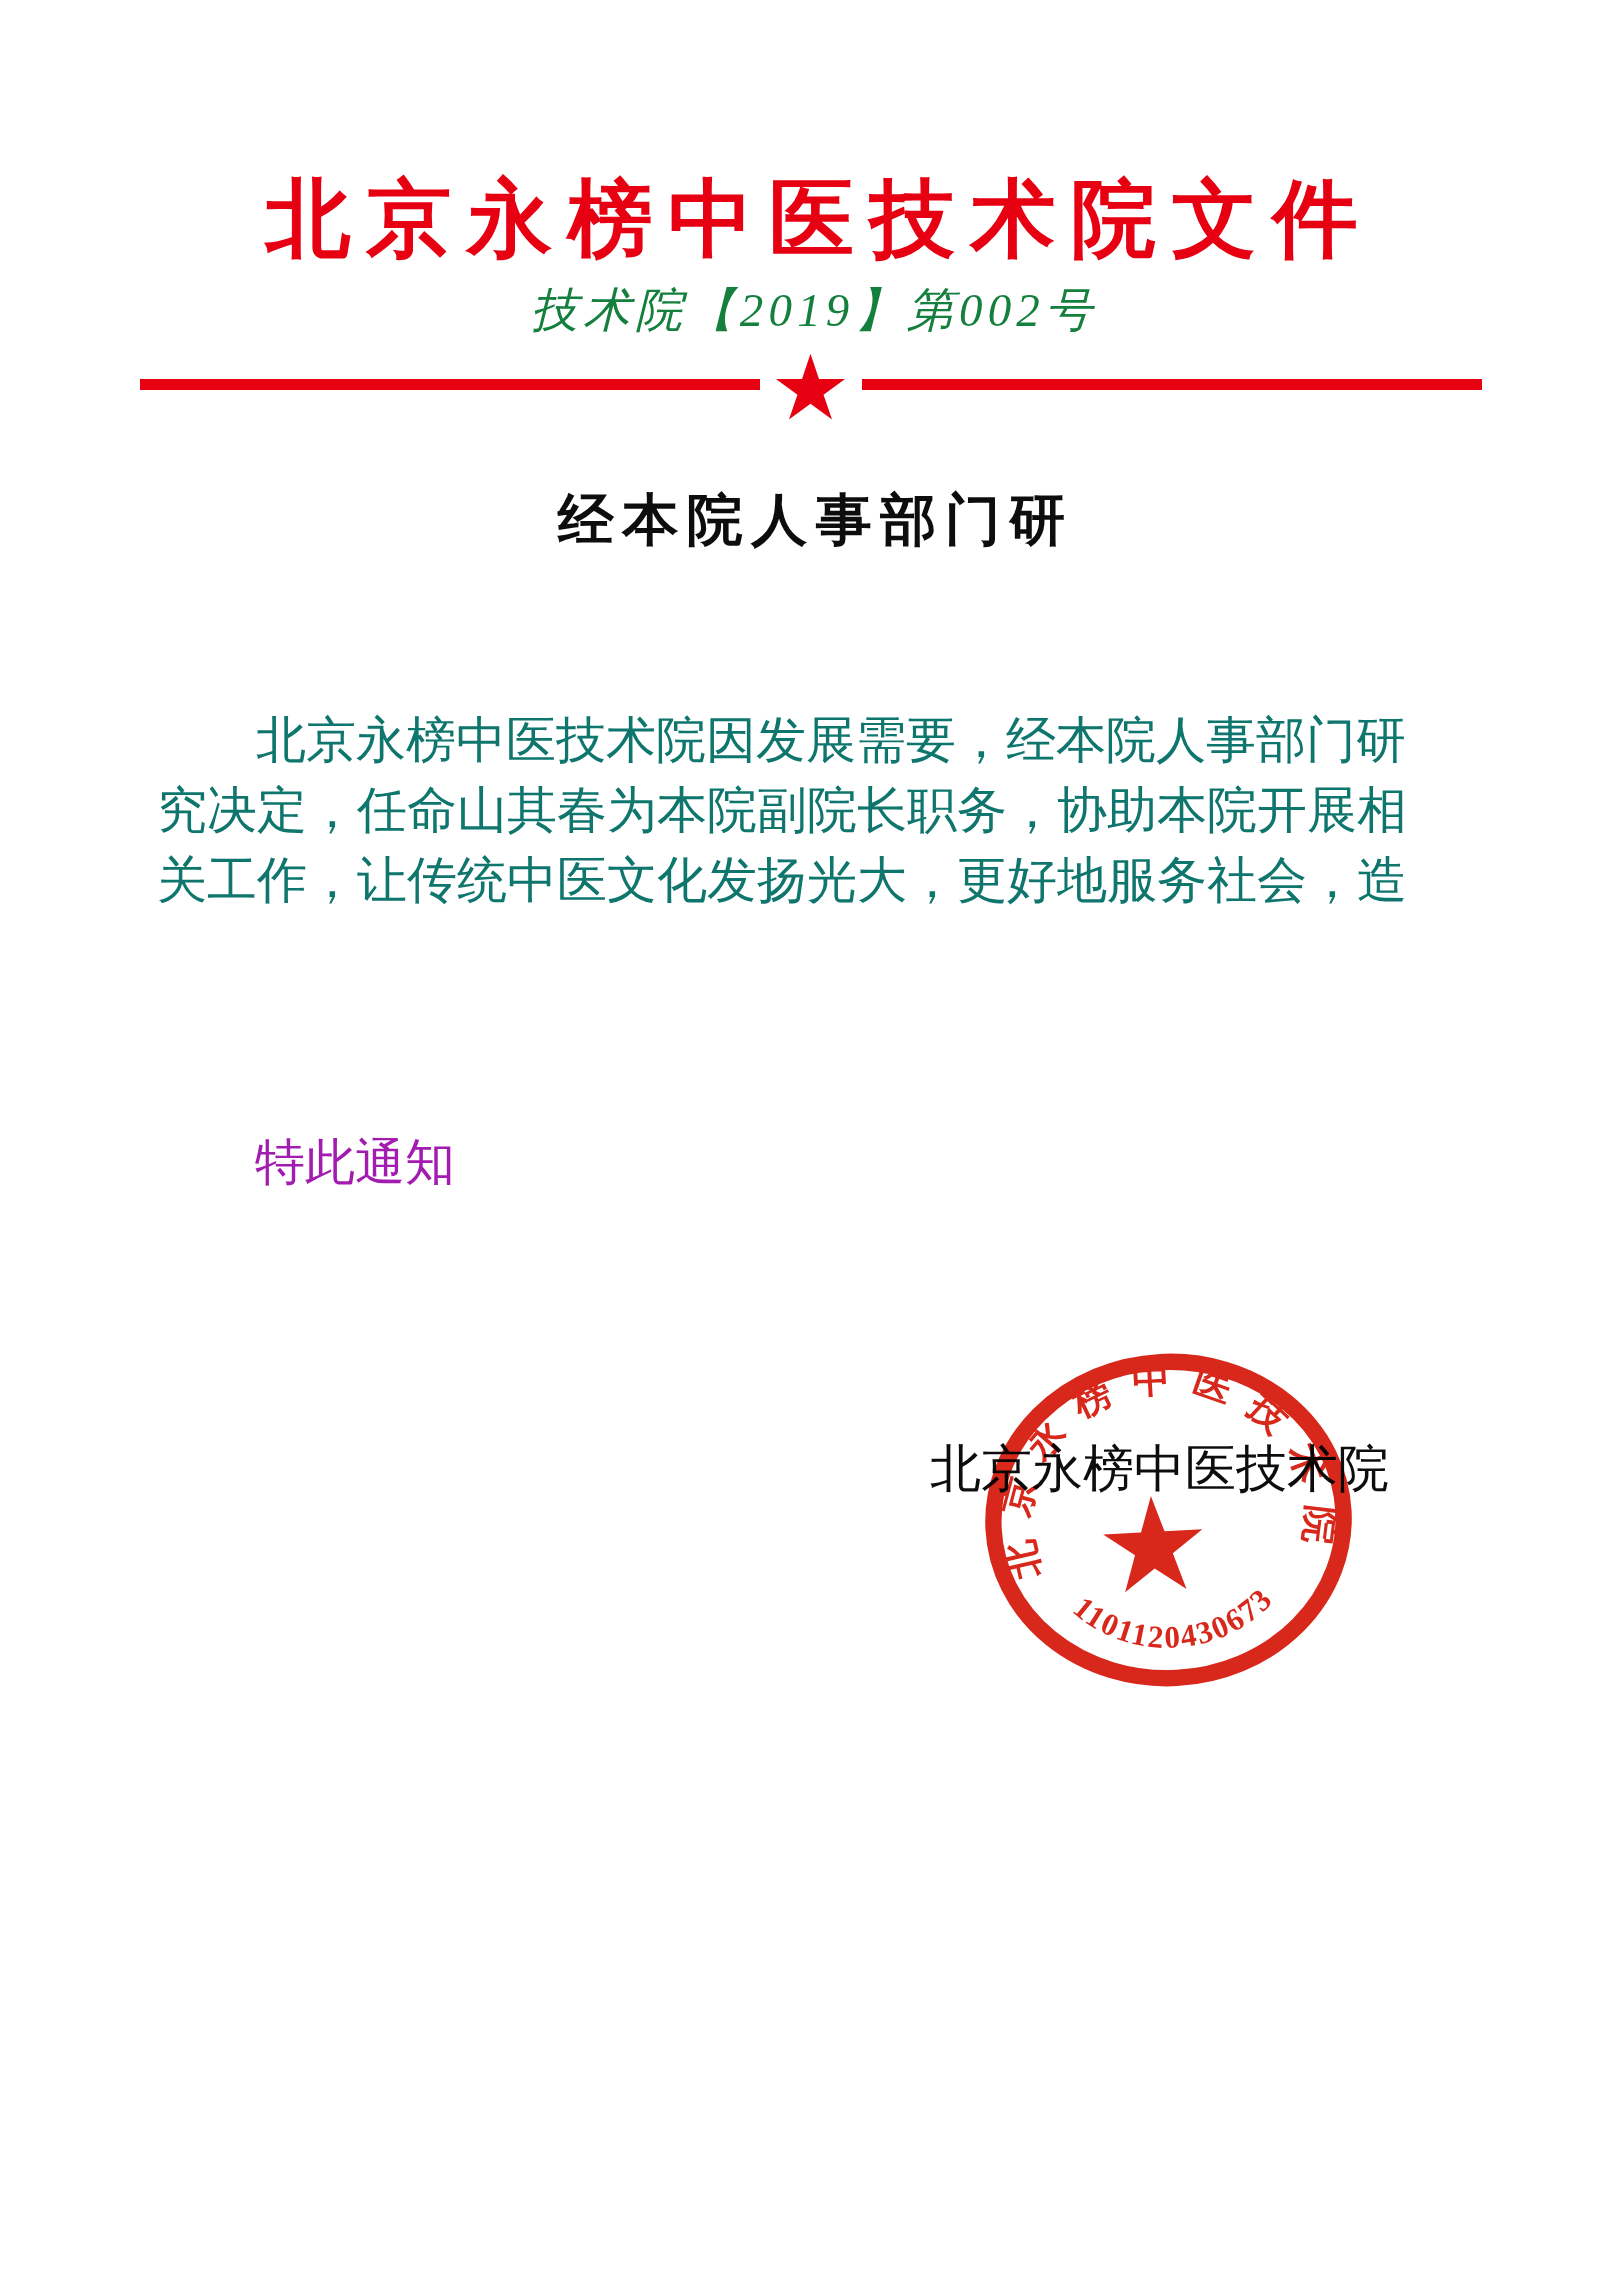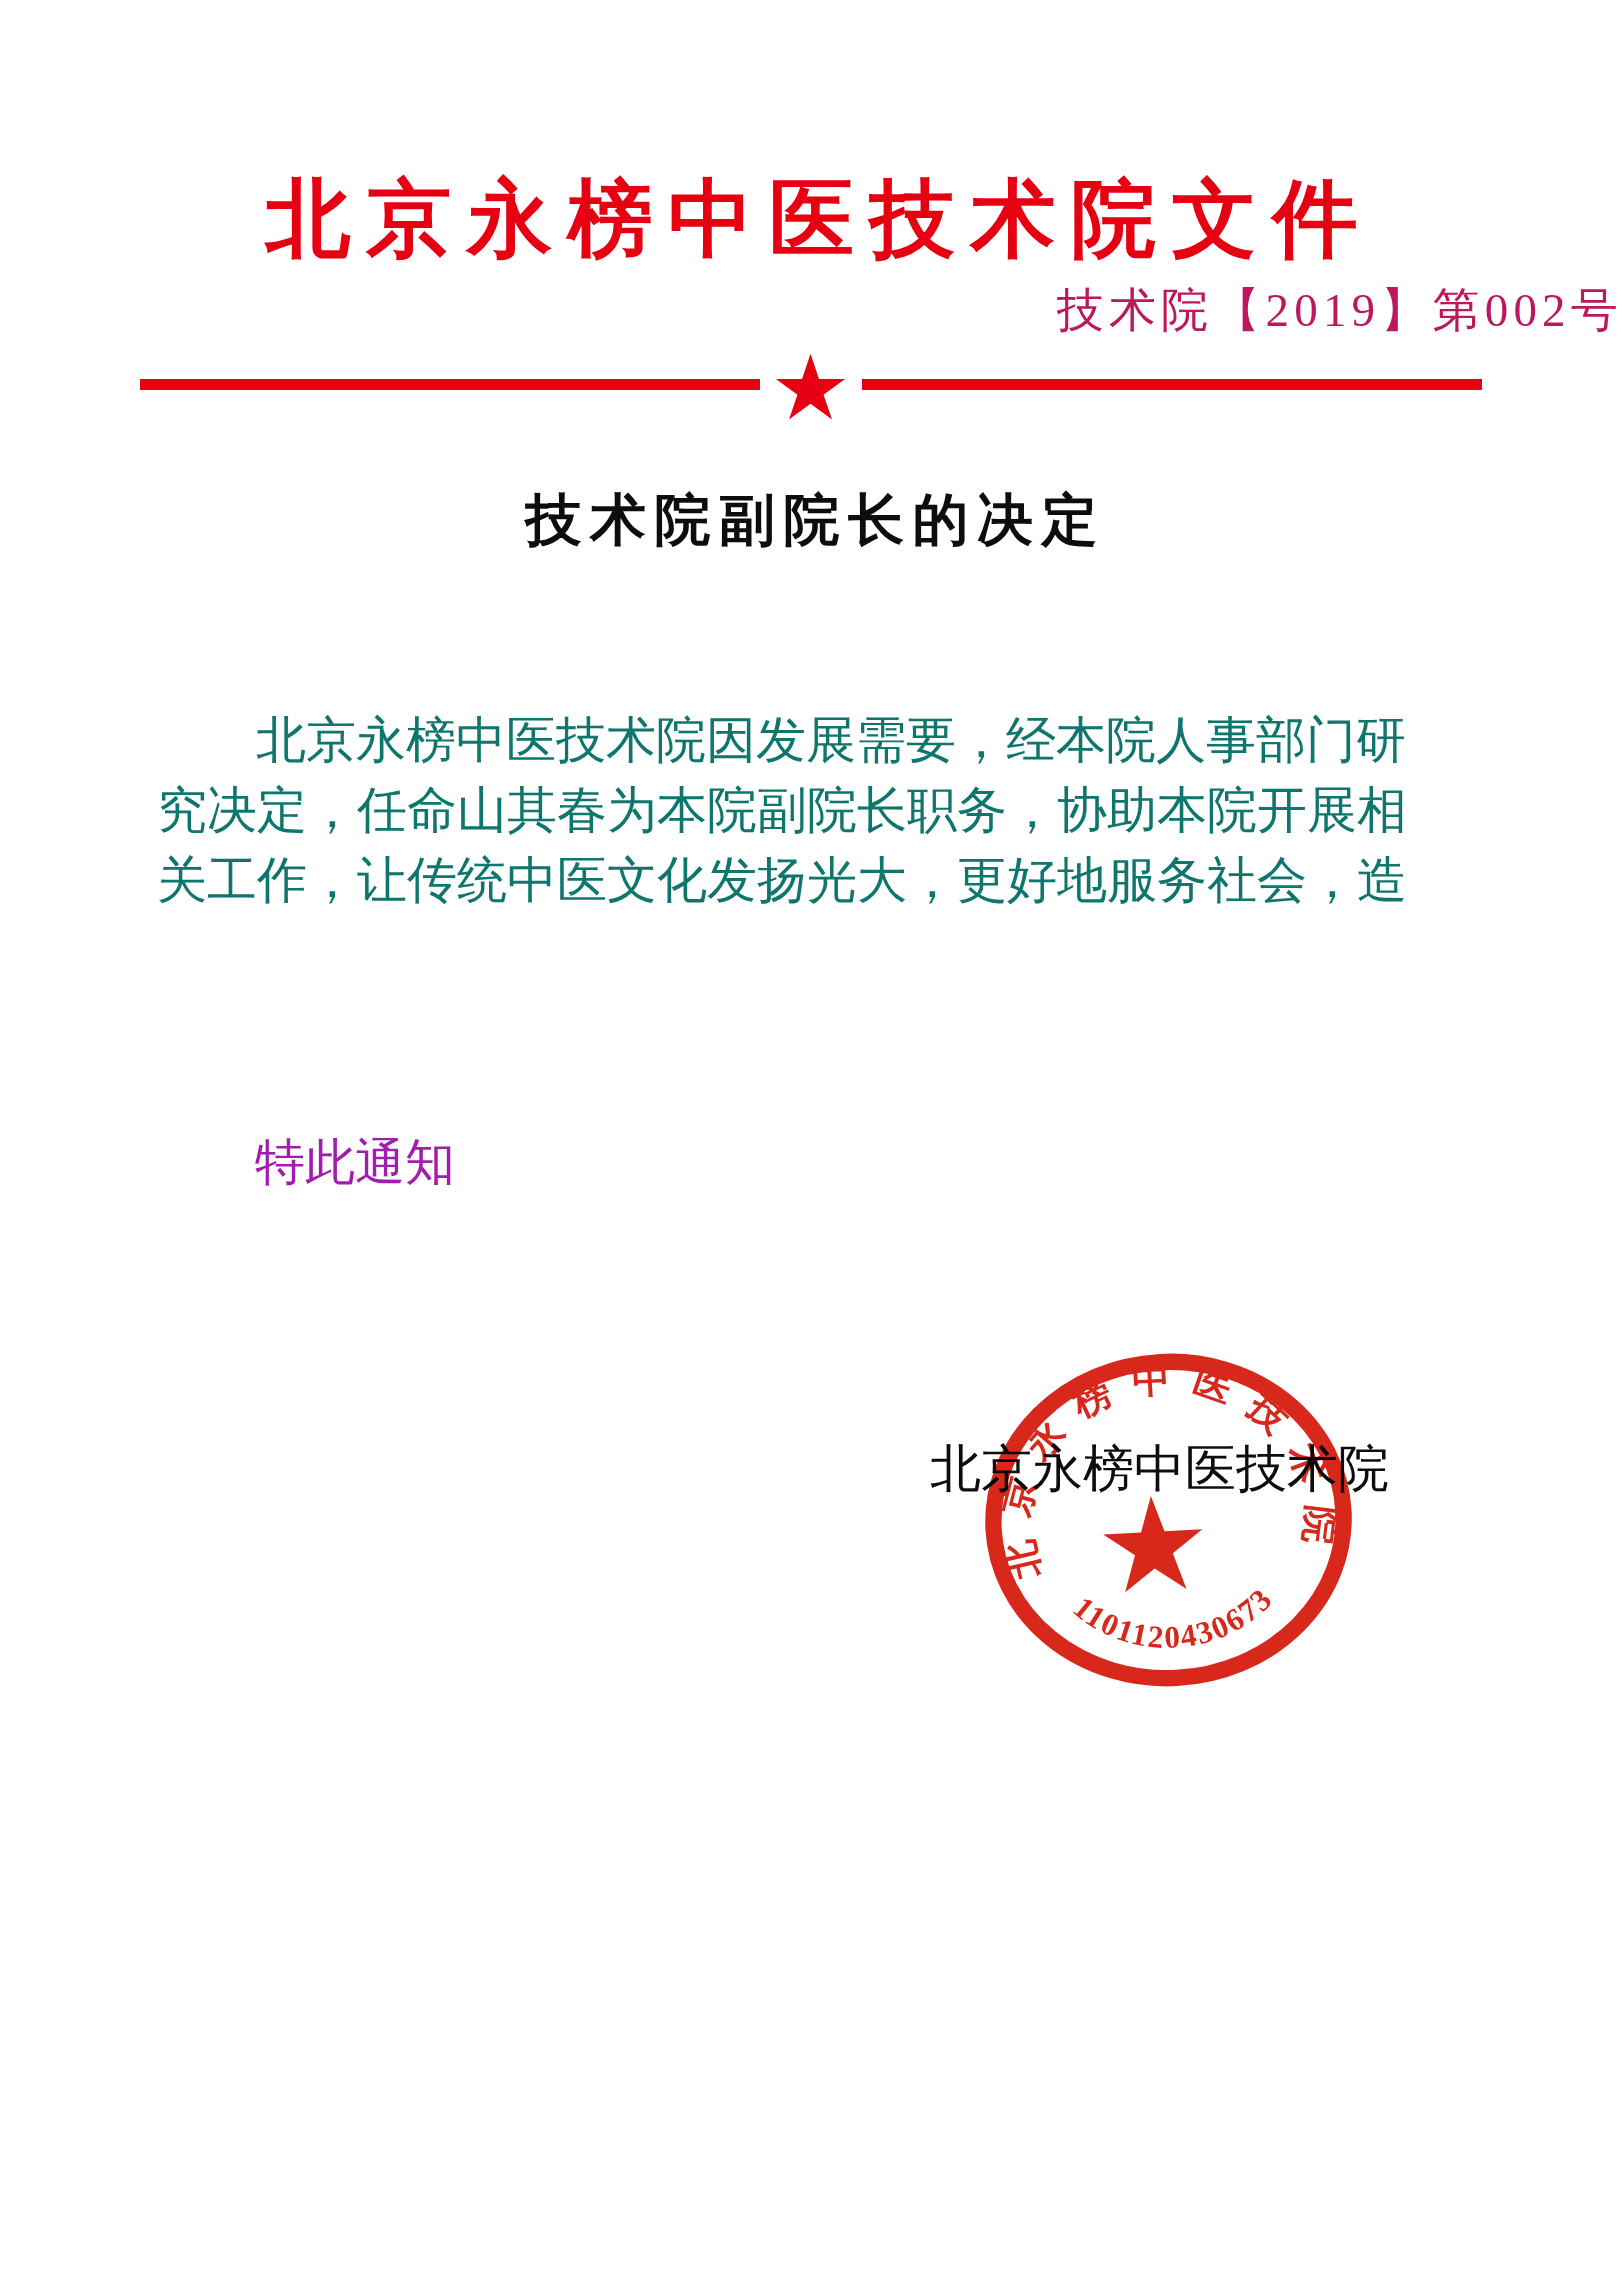--- a/index.html
+++ b/index.html
@@ -20,27 +20,28 @@
     font-size:85px;
     font-weight:bold;
     color:#e60012;
     letter-spacing:15.7px;
     text-indent:15.7px;
     white-space:nowrap;
   }
   .doc-number{
     position:absolute;
     top:285px; left:0; width:1623px;
-    text-align:right;
+    text-align:center;
     font-size:47px;
     line-height:50px;
     letter-spacing:5.2px;
     text-indent:5.2px;
-    color:#be185d;
+    color:#15803d;
     white-space:nowrap;
+    font-style:italic;
   }
   .divider-bar{
     position:absolute;
     height:11px;
     background:#e60012;
   }
   .divider-bar.left{ left:140px; top:379px; width:620px; }
   .divider-bar.right{ left:862px; top:379px; width:620px; }
   .divider-star{
     position:absolute;
@@ -111,21 +112,21 @@
 
   <div class="doc-number">技术院【2019】第002号</div>
 
   <div class="divider-bar left"></div>
   <div class="divider-bar right"></div>
   <svg class="divider-star" width="79" height="75" viewBox="0 0 120 115">
     <polygon points="60,1 73,40 113,40 80,64 93,102 60,78 27,102 40,64 7,40 47,40" fill="#e60012"></polygon>
   </svg>
 
   <div class="doc-title">
-    <div>技术院副院长的决定</div>
+    <div>经本院人事部门研</div>
   </div>
 
   <div class="body-text">
     <div class="body-line indent">北京永榜中医技术院因发展需要，经本院人事部门研</div>
     <div class="body-line">究决定，任命山其春为本院副院长职务，协助本院开展相</div>
     <div class="body-line">关工作，让传统中医文化发扬光大，更好地服务社会，造</div>
   </div>
 
   <div class="notice">特此通知</div>
 

